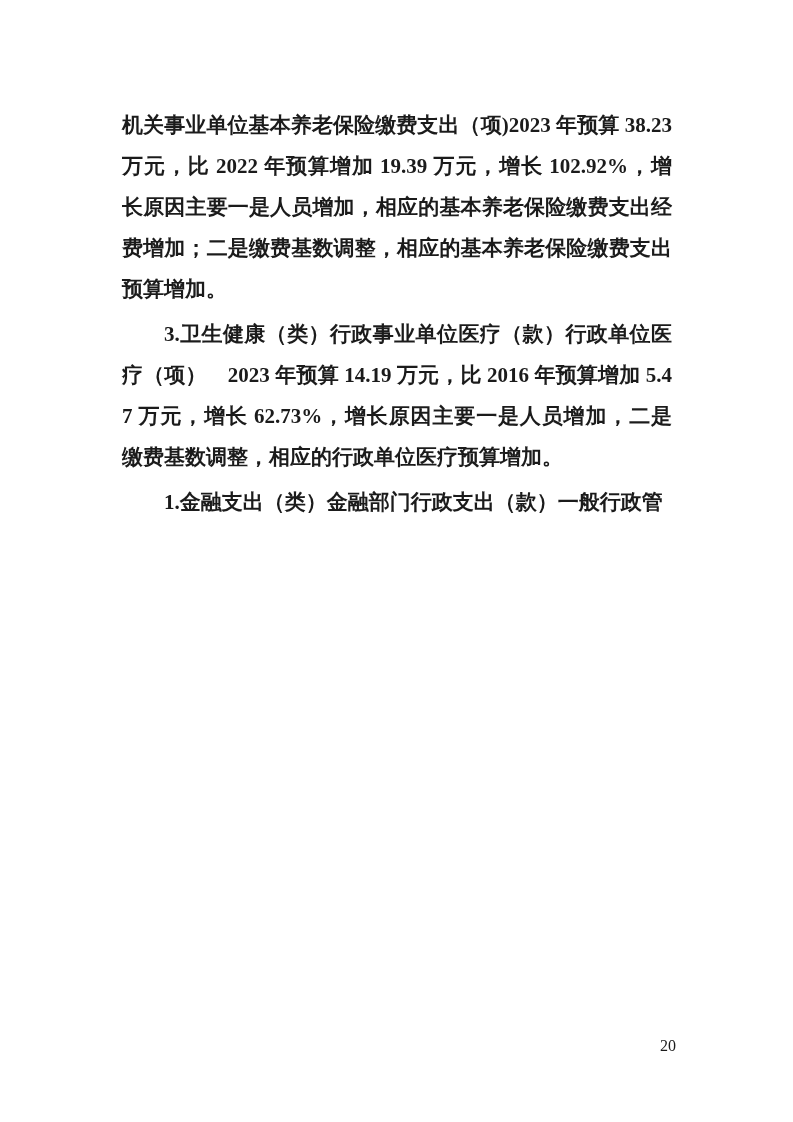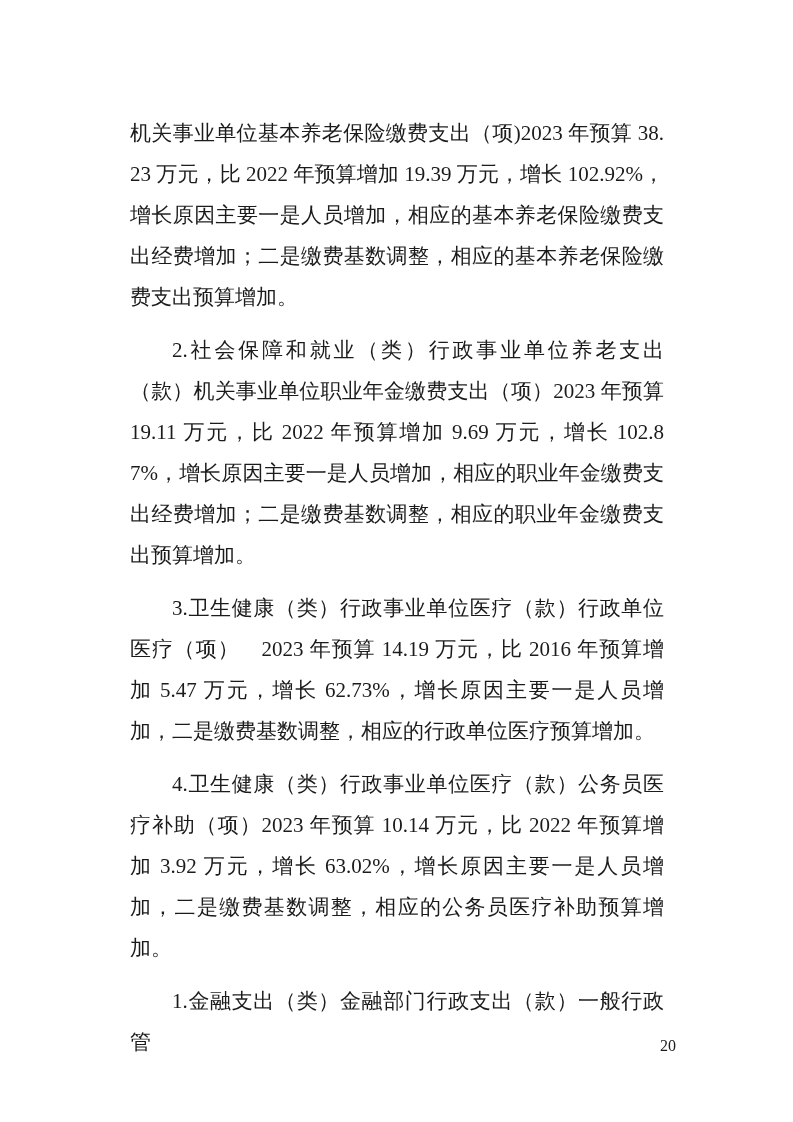--- a/index.html
+++ b/index.html
@@ -20,42 +20,41 @@
     position: absolute;
     left: 118px;
     top: 101px;
     width: 558px;
     font-size: 21px;
     line-height: 41px;
     text-align: justify;
     text-justify: inter-ideograph;
   }
   p.para {
-    margin: 12px;
+    margin: 4px;
     padding: 0;
     text-indent: 2em;
     word-break: break-all;
+    font-weight: bold;
   }
   p.para.continuation {
     text-indent: 0;
   }
   .page-number {
     position: absolute;
     top: 1036px;
     right: 117px;
     font-size: 16px;
     line-height: 20px;
     color: #1b1b1b;
   }
 </style>
 </head>
 <body>
 
 <div class="page">
   <div class="content">
     <p class="para continuation">机关事业单位基本养老保险缴费支出（项)2023 年预算 38.23 万元，比 2022 年预算增加 19.39 万元，增长 102.92%，增长原因主要一是人员增加，相应的基本养老保险缴费支出经费增加；二是缴费基数调整，相应的基本养老保险缴费支出预算增加。</p>
-    <p class="para">2.社会保障和就业（类）行政事业单位养老支出（款）机关事业单位职业年金缴费支出（项）2023 年预算 19.11 万元，比 2022 年预算增加 9.69 万元，增长 102.87%，增长原因主要一是人员增加，相应的职业年金缴费支出经费增加；二是缴费基数调整，相应的职业年金缴费支出预算增加。</p>
     <p class="para">3.卫生健康（类）行政事业单位医疗（款）行政单位医疗（项）　2023 年预算 14.19 万元，比 2016 年预算增加 5.47 万元，增长 62.73%，增长原因主要一是人员增加，二是缴费基数调整，相应的行政单位医疗预算增加。</p>
-    <p class="para">4.卫生健康（类）行政事业单位医疗（款）公务员医疗补助（项）2023 年预算 10.14 万元，比 2022 年预算增加 3.92 万元，增长 63.02%，增长原因主要一是人员增加，二是缴费基数调整，相应的公务员医疗补助预算增加。</p>
     <p class="para">1.金融支出（类）金融部门行政支出（款）一般行政管</p>
   </div>
   <div class="page-number">20</div>
 </div>
 
 </body></html>

